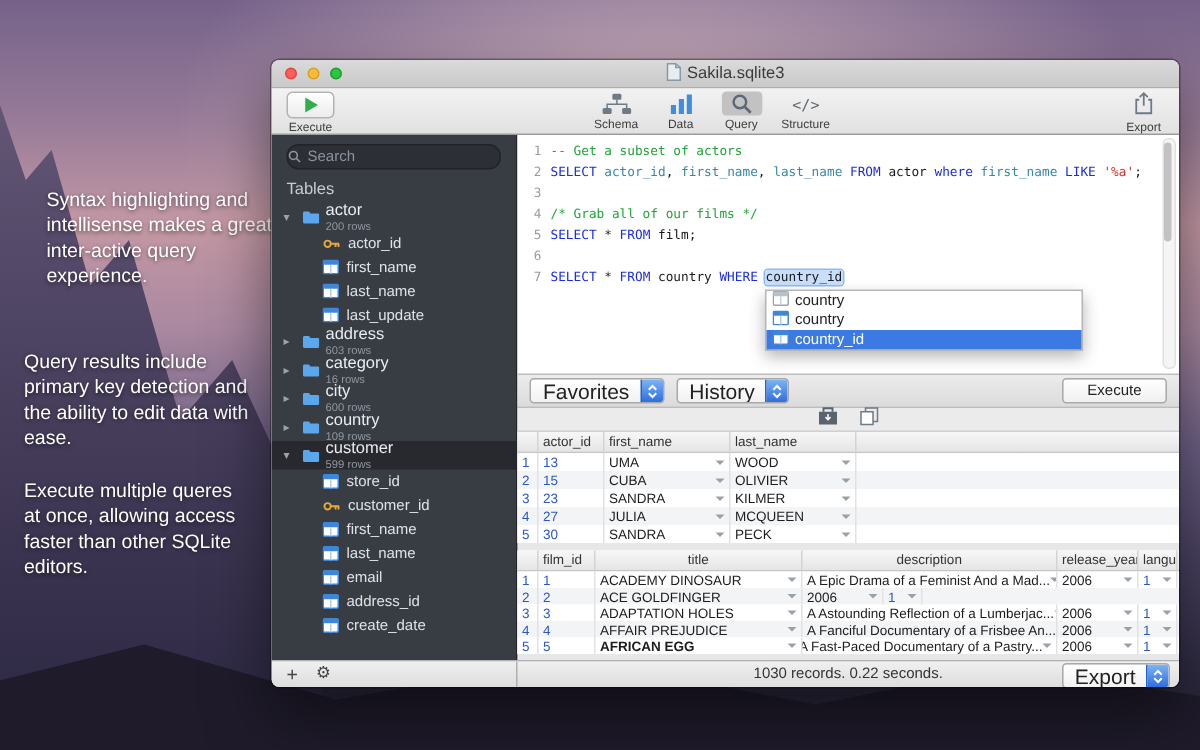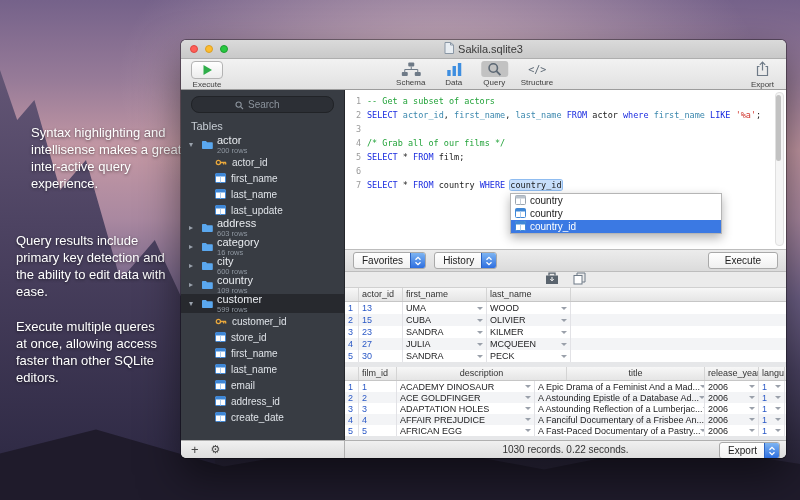--- a/index.html
+++ b/index.html
@@ -37,21 +37,21 @@
   .tb-view .ic{height:16px;display:flex;align-items:center;justify-content:center;padding:0 6px;border-radius:3px}
   .tb-view.sel .ic{background:#c2c2c2}
   .tb-export{position:absolute;right:12px;top:2px}
   .tb-label{margin-top:1px}
 
   .content{position:absolute;top:50px;left:0;right:0;bottom:18px}
   
   .sidebar{position:absolute;left:0;top:0;bottom:0;width:164px;background:#383c43;border-right:1px solid #24262b;
     overflow:hidden;box-sizing:border-box}
   .search-wrap{margin:6px 10px 5px;height:15px;background:#2c2f35;border:1px solid #212327;border-radius:8px;
-    display:flex;align-items:center;justify-content:center;gap:4px}
+    display:flex;align-items:center;justify-content:flex-start;gap:4px}
   .search-wrap input{background:transparent;border:none;outline:none;width:42px;font-size:10px;color:#cfd4da;padding:0}
   .search-wrap input::placeholder{color:#8b939c}
   .side-sec{font-size:11px;color:#c6ccd3;padding:2px 10px 3px}
   .tree-parent{display:flex;align-items:center;height:19px;padding-left:8px;gap:4px}
   .tree-parent.selected{background:rgba(0,0,0,.3)}
   .disc{width:8px;font-size:8px;color:#9aa2ac;flex:none}
   .ticon{flex:none;display:flex}
   .tmeta{display:flex;flex-direction:column;line-height:1;overflow:hidden}
   .tname{font-size:11px;color:#e9ecf0;white-space:nowrap}
   .trows{font-size:7.5px;color:#8f97a1;margin-top:1px;white-space:nowrap}
@@ -72,21 +72,21 @@
   .edscroll{position:absolute;right:2px;top:2px;width:7px;height:152px;background:#f5f5f5;border:1px solid #e0e0e0;border-radius:4px}
   .edthumb{position:absolute;left:0px;top:2px;width:5px;height:66px;background:#c2c2c2;border-radius:3px}
   .ac{position:absolute;left:165px;top:103px;width:210px;background:#fff;border:1px solid #b5b5b5;
     box-shadow:0 4px 10px rgba(0,0,0,.3);font-family:"Liberation Sans",sans-serif;font-size:10px;z-index:5}
   .ac-row{height:13px;display:flex;align-items:center;gap:4px;padding:0 4px;color:#222}
   .ac-row.ac-sel{background:#3b79e3;color:#fff}
 
   .favbar{position:absolute;top:160px;left:0;right:0;height:22px;background:linear-gradient(#ececec,#dbdbdb);
     border-bottom:1px solid #bdbdbd;display:flex;align-items:center;gap:8px;padding:0 8px;box-sizing:border-box}
   .popbtn{height:15px;display:flex;align-items:center;background:linear-gradient(#ffffff,#f1f1f1);
-    border:1px solid #a9a9a9;border-radius:3px;font-size:10px;color:#222;padding-left:8px;overflow:hidden}
+    border:1px solid #a9a9a9;border-radius:3px;font-size:14px;color:#222;padding-left:8px;overflow:hidden}
   .pop-seg{width:14px;height:15px;margin-left:7px;background:linear-gradient(#7db4f2,#2e6fe0);
     display:flex;align-items:center;justify-content:center;border-left:1px solid #2a62c4}
   .btn-plain{height:15px;padding:0 16px;background:linear-gradient(#fff,#f0f0f0);border:1px solid #a9a9a9;
     border-radius:3px;font-size:10px;color:#222;display:flex;align-items:center}
   .btn-run{margin-left:auto}
   .iconbar{position:absolute;top:182px;left:0;right:0;height:16px;background:#ebebeb;border-bottom:1px solid #d0d0d0;
     display:flex;align-items:center;justify-content:center;gap:14px;box-sizing:border-box}
 
   .rtable{position:absolute;left:0;right:0;background:#fff}
   #table1{top:198px}
@@ -317,36 +317,36 @@
                 <path d="M1 2c0-.6.4-1 1-1h3l1 1.3h4.8c.6 0 1 .4 1 1V8c0 .6-.4 1-1 1H2c-.6 0-1-.4-1-1z" fill="#5aa7ee"></path>
               </svg>
             </span>
             <span class="tmeta">
               <span class="tname">customer</span>
               <span class="trows">599 rows</span>
             </span>
           </div>
           <div class="tree-child">
             <span class="cicon">
+              <svg width="11" height="10" viewBox="0 0 11 10">
+                <rect x="0.5" y="0.5" width="10" height="9" rx="1" fill="#fff" stroke="#3f87d6"></rect>
+                <rect x="0.5" y="0.5" width="10" height="3" rx="1" fill="#3f87d6"></rect>
+                <path d="M5.5 3.5v6" stroke="#aecdee"></path>
+              </svg>
+            </span>
+            <span class="cname">store_id</span>
+          </div>
+          <div class="tree-child">
+            <span class="cicon">
               <svg width="12" height="9" viewBox="0 0 12 9">
                 <circle cx="3.4" cy="4.5" r="2.1" fill="none" stroke="#e9a83c" stroke-width="1.3"></circle>
                 <path d="M5.5 4.5h5.5M8.7 4.5v2.1M10.7 4.5v2.1" stroke="#e9a83c" stroke-width="1.3" fill="none"></path>
               </svg>
             </span>
             <span class="cname">customer_id</span>
-          </div>
-          <div class="tree-child">
-            <span class="cicon">
-              <svg width="11" height="10" viewBox="0 0 11 10">
-                <rect x="0.5" y="0.5" width="10" height="9" rx="1" fill="#fff" stroke="#3f87d6"></rect>
-                <rect x="0.5" y="0.5" width="10" height="3" rx="1" fill="#3f87d6"></rect>
-                <path d="M5.5 3.5v6" stroke="#aecdee"></path>
-              </svg>
-            </span>
-            <span class="cname">store_id</span>
           </div>
           <div class="tree-child">
             <span class="cicon">
               <svg width="11" height="10" viewBox="0 0 11 10">
                 <rect x="0.5" y="0.5" width="10" height="9" rx="1" fill="#fff" stroke="#3f87d6"></rect>
                 <rect x="0.5" y="0.5" width="10" height="3" rx="1" fill="#3f87d6"></rect>
                 <path d="M5.5 3.5v6" stroke="#aecdee"></path>
               </svg>
             </span>
             <span class="cname">first_name</span>
@@ -571,22 +571,22 @@
               <span>PECK</span>
               <div class="arr"></div>
             </div>
             <div class="rt-cell fill"></div>
           </div>
         </div>
       <div class="rtable" id="table2">
           <div class="rt-head">
             <div class="rt-hcell" style="width: 14px;"></div>
             <div class="rt-hcell" style="width: 38px;">film_id</div>
+            <div class="rt-hcell ctr" style="width: 138px;">title</div>
             <div class="rt-hcell ctr" style="width: 170px;">description</div>
-            <div class="rt-hcell ctr" style="width: 138px;">title</div>
             <div class="rt-hcell ctr" style="width: 54px;">release_year</div>
             <div class="rt-hcell" style="width: 26px;">langu</div>
           </div>
           <div class="rt-row">
             <div class="rt-cell num" style="width: 14px;">
               <span>1</span>
             </div>
             <div class="rt-cell num" style="width: 38px;">
               <span>1</span>
             </div>
@@ -611,24 +611,20 @@
             <div class="rt-cell num" style="width: 14px;">
               <span>2</span>
             </div>
             <div class="rt-cell num" style="width: 38px;">
               <span>2</span>
             </div>
             <div class="rt-cell" style="width: 138px;">
               <span>ACE GOLDFINGER</span>
               <div class="arr"></div>
             </div>
-            <div class="rt-cell" style="width: 170px;">
-              <span>A Astounding Epistle of a Database Ad...</span>
-              <div class="arr"></div>
-            </div>
             <div class="rt-cell" style="width: 54px;">
               <span>2006</span>
               <div class="arr"></div>
             </div>
             <div class="rt-cell num" style="width: 26px;">
               <span>1</span>
               <div class="arr"></div>
             </div>
           </div>
           <div class="rt-row">
@@ -679,25 +675,25 @@
               <div class="arr"></div>
             </div>
           </div>
           <div class="rt-row">
             <div class="rt-cell num" style="width: 14px;">
               <span>5</span>
             </div>
             <div class="rt-cell num" style="width: 38px;">
               <span>5</span>
             </div>
-            <div class="rt-cell" style="width: 138px;">
+            <div class="rt-cell" style="width: 138px; font-weight: bold;">
               <span>AFRICAN EGG</span>
               <div class="arr"></div>
             </div>
-            <div class="rt-cell" style="width: 170px;">
+            <div class="rt-cell" style="width: 170px; justify-content: flex-end;">
               <span>A Fast-Paced Documentary of a Pastry...</span>
               <div class="arr"></div>
             </div>
             <div class="rt-cell" style="width: 54px;">
               <span>2006</span>
               <div class="arr"></div>
             </div>
             <div class="rt-cell num" style="width: 26px;">
               <span>1</span>
               <div class="arr"></div>

